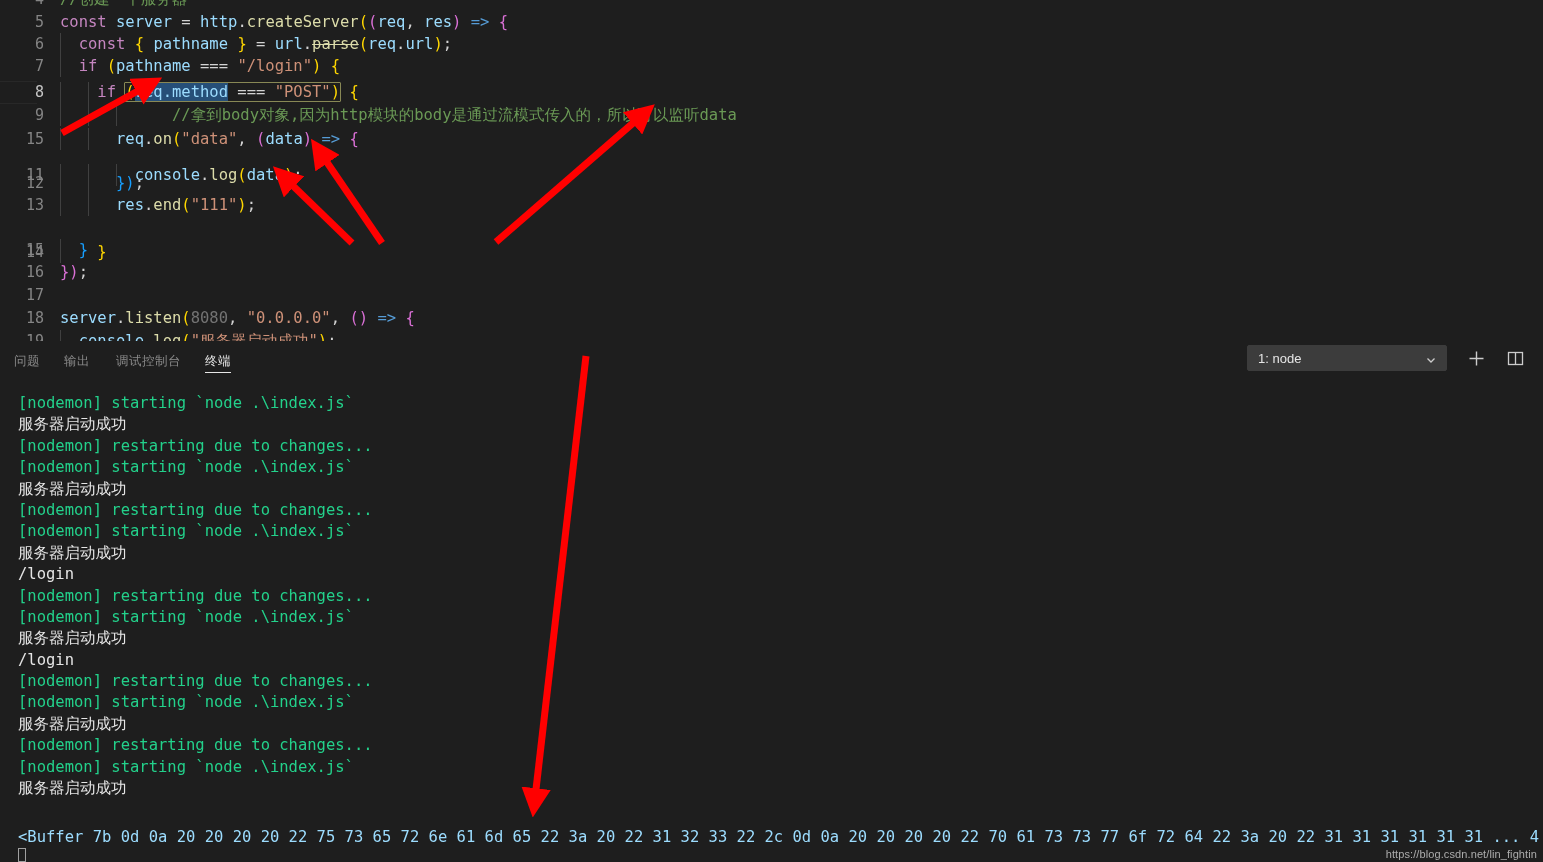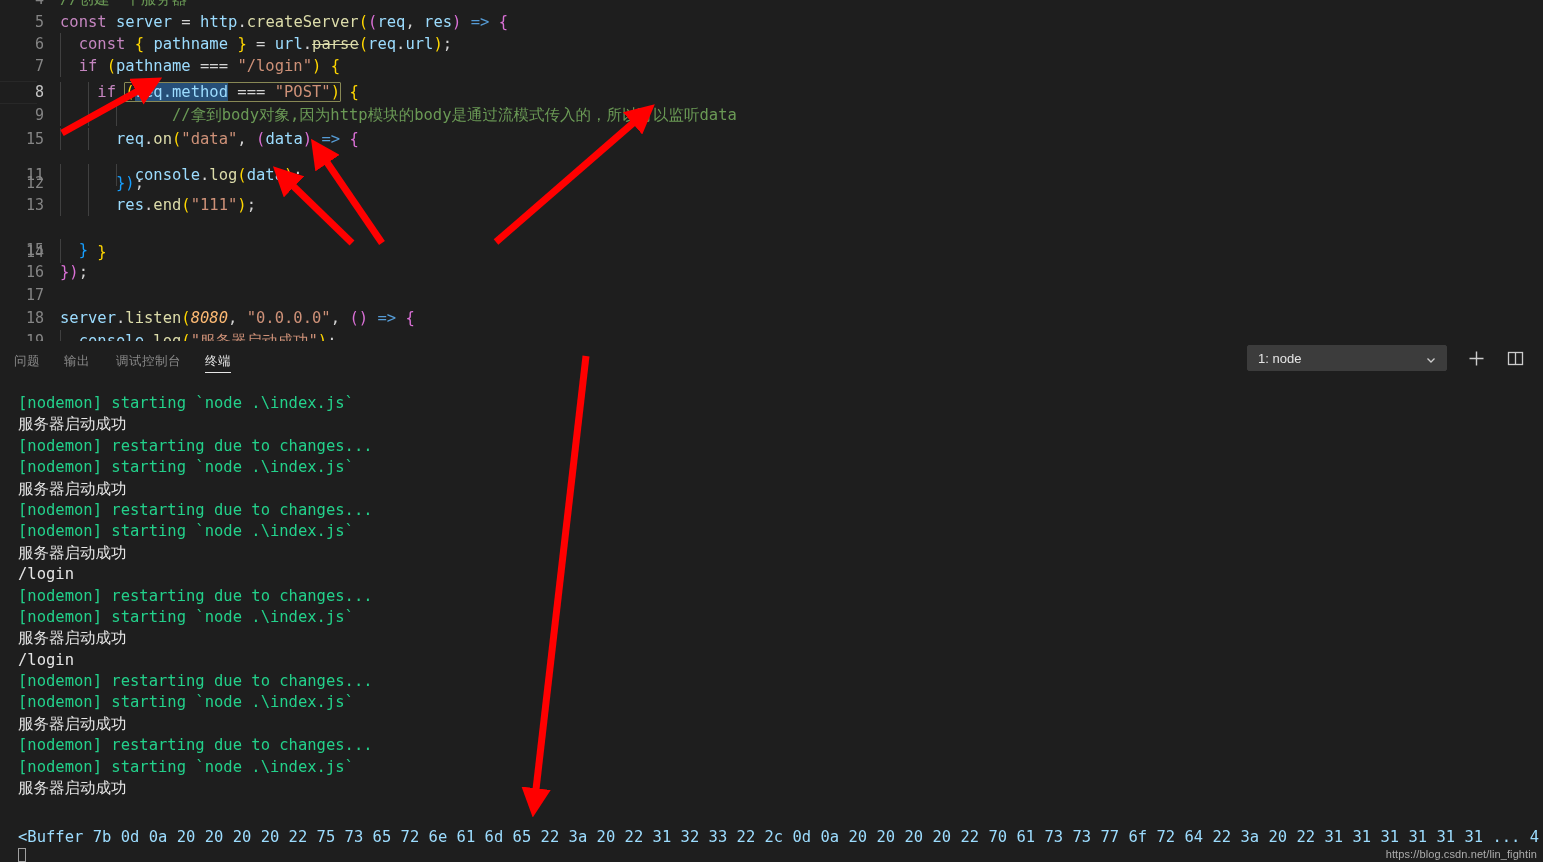--- a/index.html
+++ b/index.html
@@ -29,21 +29,21 @@
   }
   .indent-guide{
     position:absolute;top:0;width:1px;height:22.4px;background:#404040;
   }
   
   .t-kw{color:#569cd6;}
   .t-kw2{color:#c586c0;}
   .t-var{color:#9cdcfe;}
   .t-fn{color:#dcdcaa;}
   .t-str{color:#ce9178;}
-  .t-num{color:#fdba74;font-style:italic;}
+  .t-num{color:#737373;}
   .t-cmt{color:#6a9955;}
   .t-op{color:#d4d4d4;}
   .t-p1{color:#ffd700;}
   .t-p2{color:#da70d6;}
   .t-p3{color:#179fff;}
   .t-strike{text-decoration:line-through;}
   .sel{background:#264f78;}
   .bracket-box{
     border:1px solid #888855;border-radius:1px;
     padding:0 0px;margin:0 -1px;

